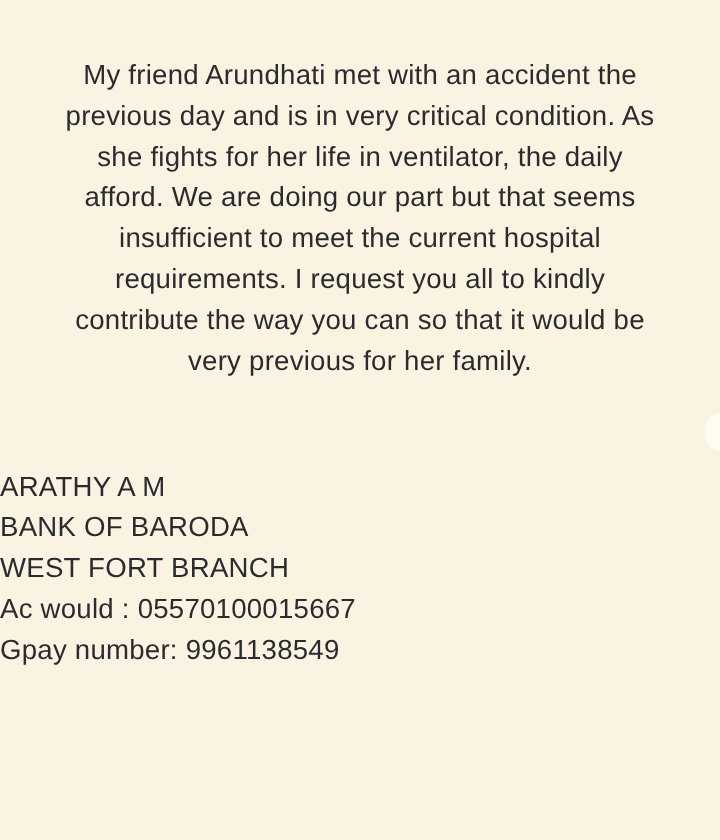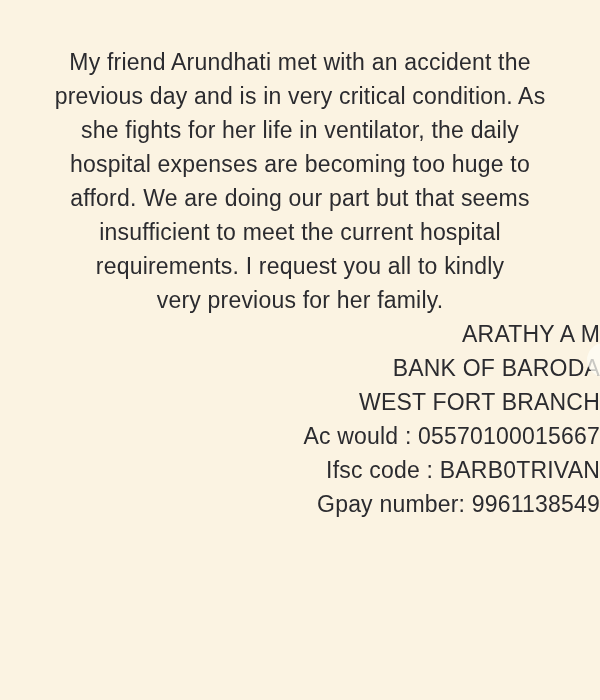--- a/index.html
+++ b/index.html
@@ -21,25 +21,25 @@
     background: #fbf3e2;
   }
   .message-block {
     padding-top: 45px;
     text-align: center;
     font-size: 23px;
     line-height: 34px;
     letter-spacing: 0.2px;
   }
   .bank-block {
-    text-align: right;
+    margin-top: 71px;
+    text-align: left;
     font-size: 23px;
     line-height: 34px;
     letter-spacing: 0.2px;
-    padding-left: 20px;
   }
   .line {
     white-space: nowrap;
   }
   .emoji {
     display: inline-block;
     margin-left: 7px;
     vertical-align: -5px;
   }
   .emoji svg {
@@ -60,40 +60,36 @@
 </style>
 </head>
 <body>
 
 <div class="page">
 
   <div class="message-block">
     <div class="line">My friend Arundhati met with an accident the</div>
     <div class="line">previous day and is in very critical condition. As</div>
     <div class="line">she fights for her life in ventilator, the daily</div>
-    <div class="line">hospital expenses are becoming too huge to</div>
     <div class="line">afford. We are doing our part but that seems</div>
     <div class="line">insufficient to meet the current hospital</div>
     <div class="line">requirements. I request you all to kindly</div>
+    <div class="line">contribute the way you can so that it would be</div>
     <div class="line">very previous for her family.</div>
   </div>
 
   <div class="bank-block">
     <div class="line">ARATHY A M</div>
     <div class="line">BANK OF BARODA</div>
     <div class="line">WEST FORT BRANCH</div>
     <div class="line">
       <span>Ac would :</span>
       <span>05570100015667</span>
     </div>
     <div class="line">
-      <span>Ifsc code :</span>
-      <span>BARB0TRIVAN</span>
-    </div>
-    <div class="line">
       <span>Gpay number:</span>
       <span>9961138549</span>
     </div>
   </div>
 
   <div class="edge-circle"></div>
 
 </div>
 
 </body></html>

